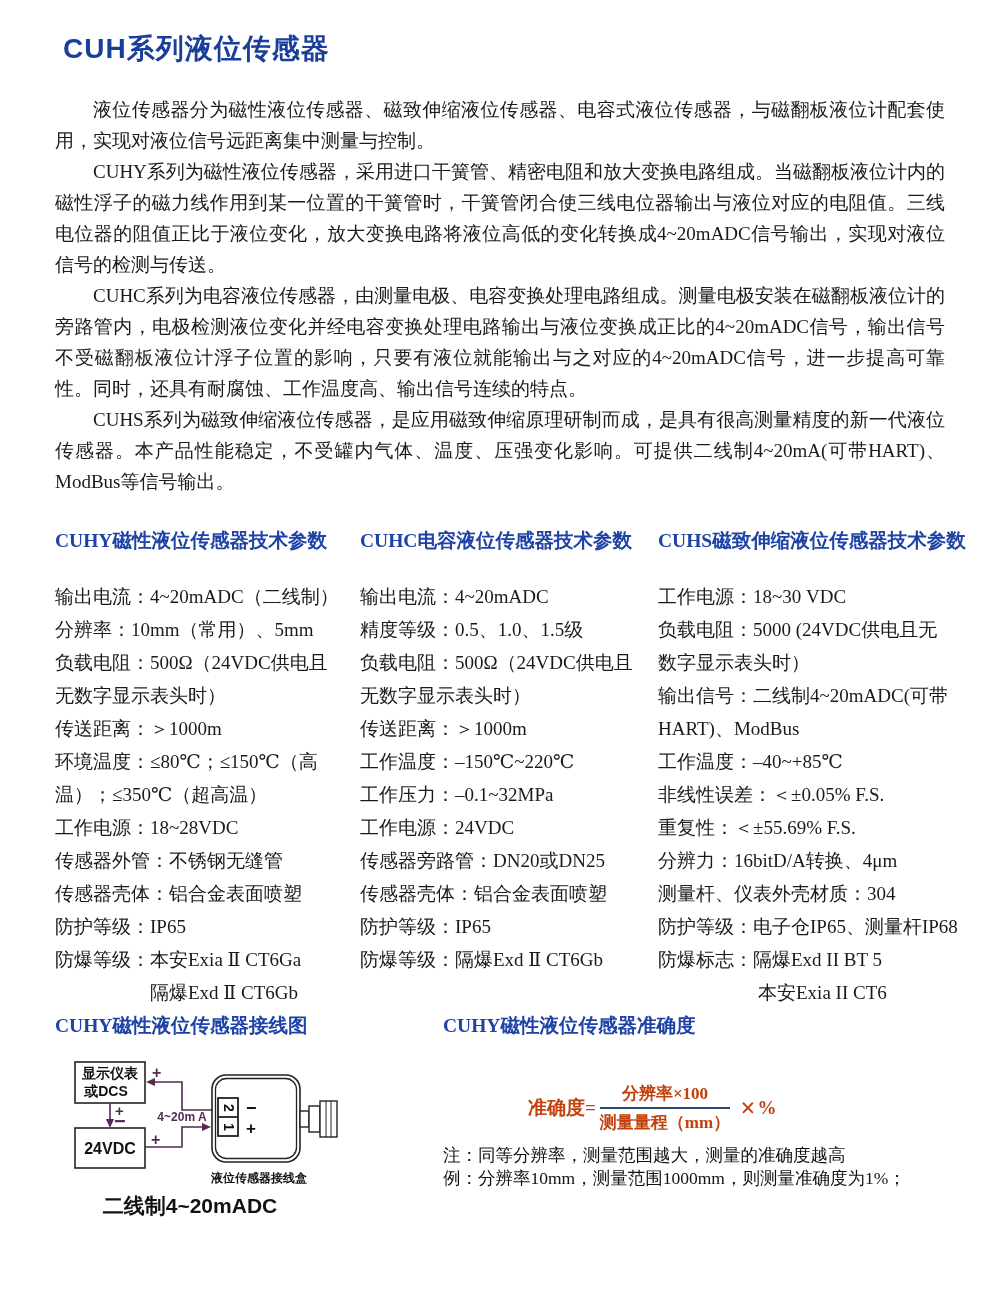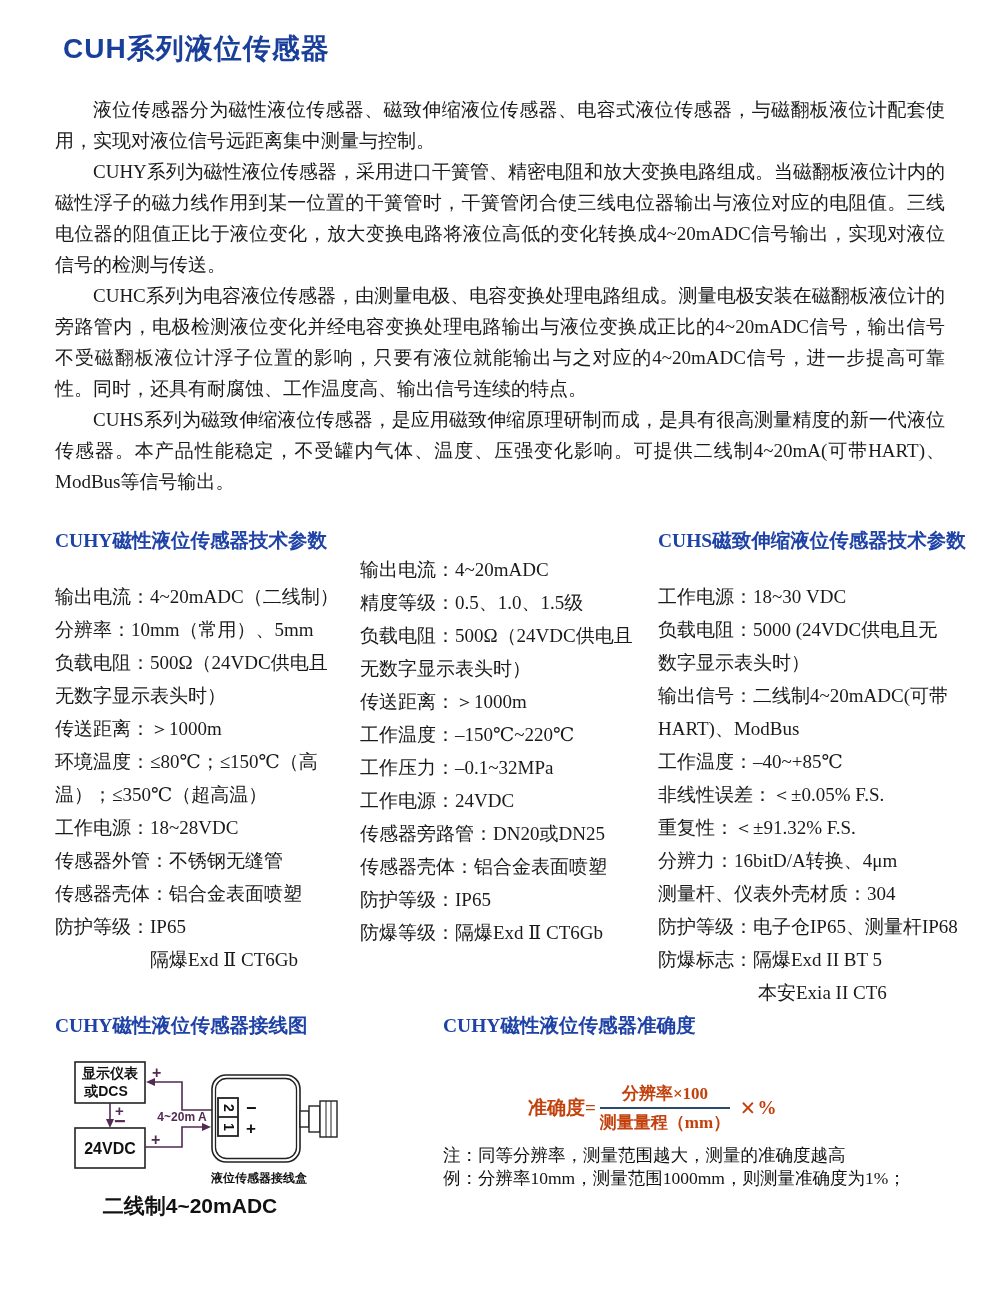--- a/index.html
+++ b/index.html
@@ -94,25 +94,27 @@
       <div class="spec-line">分辨率：10mm（常用）、5mm</div>
       <div class="spec-line">负载电阻：500Ω（24VDC供电且</div>
       <div class="spec-line">无数字显示表头时）</div>
       <div class="spec-line">传送距离：＞1000m</div>
       <div class="spec-line">环境温度：≤80℃；≤150℃（高</div>
       <div class="spec-line">温）；≤350℃（超高温）</div>
       <div class="spec-line">工作电源：18~28VDC</div>
       <div class="spec-line">传感器外管：不锈钢无缝管</div>
       <div class="spec-line">传感器壳体：铝合金表面喷塑</div>
       <div class="spec-line">防护等级：IP65</div>
+      <div class="spec-line">防爆等级：本安Exia Ⅱ CT6Ga</div>
       <div class="spec-line indent1">隔爆Exd Ⅱ CT6Gb</div>
     </div>
   </div>
 
   <div id="col-cuhc" class="spec-col">
+    <h2>CUHC电容液位传感器技术参数</h2>
     <div class="spec-lines">
       <div class="spec-line">输出电流：4~20mADC</div>
       <div class="spec-line">精度等级：0.5、1.0、1.5级</div>
       <div class="spec-line">负载电阻：500Ω（24VDC供电且</div>
       <div class="spec-line">无数字显示表头时）</div>
       <div class="spec-line">传送距离：＞1000m</div>
       <div class="spec-line">工作温度：–150℃~220℃</div>
       <div class="spec-line">工作压力：–0.1~32MPa</div>
       <div class="spec-line">工作电源：24VDC</div>
       <div class="spec-line">传感器旁路管：DN20或DN25</div>
@@ -125,21 +127,21 @@
   <div id="col-cuhs" class="spec-col">
     <h2>CUHS磁致伸缩液位传感器技术参数</h2>
     <div class="spec-lines">
       <div class="spec-line">工作电源：18~30 VDC</div>
       <div class="spec-line">负载电阻：5000 (24VDC供电且无</div>
       <div class="spec-line">数字显示表头时）</div>
       <div class="spec-line">输出信号：二线制4~20mADC(可带</div>
       <div class="spec-line">HART)、ModBus</div>
       <div class="spec-line">工作温度：–40~+85℃</div>
       <div class="spec-line">非线性误差：＜±0.05% F.S.</div>
-      <div class="spec-line">重复性：＜±91.32% F.S.</div>
+      <div class="spec-line">重复性：＜±55.69% F.S.</div>
       <div class="spec-line">分辨力：16bitD/A转换、4μm</div>
       <div class="spec-line">测量杆、仪表外壳材质：304</div>
       <div class="spec-line">防护等级：电子仓IP65、测量杆IP68</div>
       <div class="spec-line">防爆标志：隔爆Exd II BT 5</div>
       <div class="spec-line indent3">本安Exia II CT6</div>
     </div>
   </div>
 
 </div>
 

